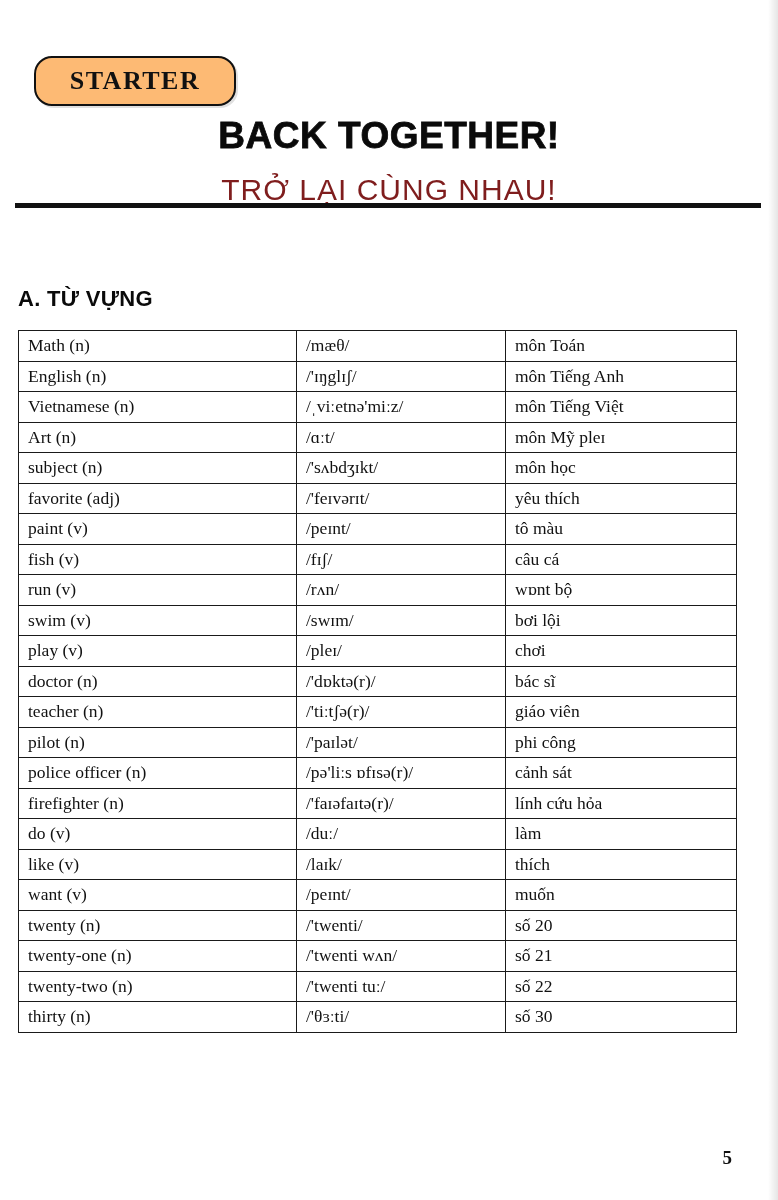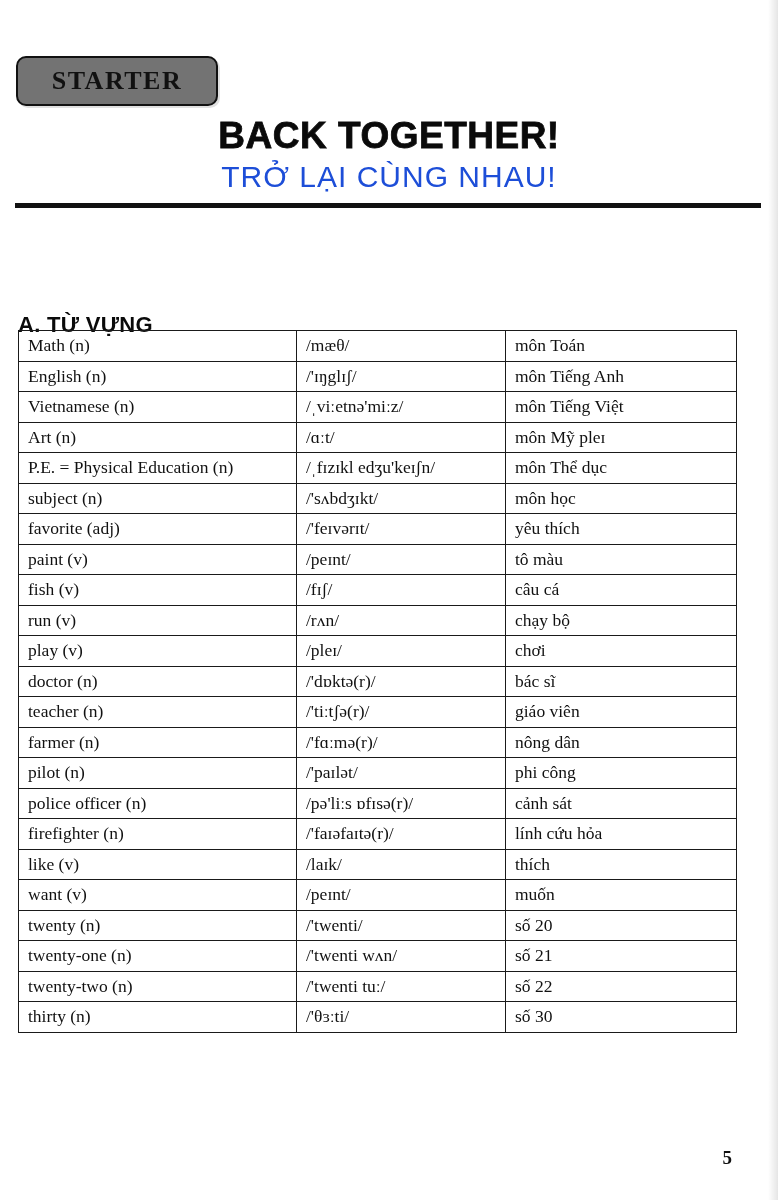--- a/index.html
+++ b/index.html
@@ -19,33 +19,33 @@
   
   .edge-shade {
     position: absolute;
     top: 0; right: 0;
     width: 10px; height: 100%;
     background: linear-gradient(to right, rgba(0,0,0,0), rgba(0,0,0,0.10));
   }
   .starter-box {
     position: absolute;
     top: 56px;
-    left: 16px;
+    left: 34px;
     width: 198px;
     height: 46px;
     border: 2.5px solid #111111;
-    border-radius: 10px;
+    border-radius: 18px;
     display: flex;
     align-items: center;
     justify-content: center;
     font-family: "Liberation Serif", serif;
     font-weight: bold;
     font-size: 26px;
     letter-spacing: 1.5px;
-    background: #737373;
+    background: #fdba74;
     box-shadow: 2px 2px 0 rgba(0,0,0,0.12);
   }
   .title-block {
     position: absolute;
     top: 116px;
     left: 0;
     width: 100%;
     text-align: center;
   }
   .main-title {
@@ -55,41 +55,40 @@
     letter-spacing: 0.5px;
     line-height: 1.1;
     color: #0a0a0a;
     -webkit-text-stroke: 0.8px #0a0a0a;
   }
   .sub-title {
     font-family: "Liberation Sans", "DejaVu Sans", sans-serif;
     font-weight: normal;
     font-size: 30px;
     letter-spacing: 1px;
-    margin-top: 3px;
-    color: #1d4ed8;
+    margin-top: 16px;
+    color: #7f1d1d;
   }
   .thick-rule {
     position: absolute;
     top: 203px;
     left: 15px;
     width: 746px;
     height: 5px;
     background: #111111;
   }
   .section-heading {
     position: absolute;
     top: 286px;
     left: 18px;
     font-family: "Liberation Sans", "DejaVu Sans", sans-serif;
     font-weight: bold;
     font-size: 22px;
     letter-spacing: 0.3px;
     color: #0a0a0a;
-    margin-top: 26px;
   }
   table.vocab {
     position: absolute;
     top: 330px;
     left: 18px;
     width: 718px;
     border-collapse: collapse;
     table-layout: fixed;
     font-size: 17.5px;
   }
@@ -152,25 +151,20 @@
           <td>Vietnamese (n)</td>
           <td>/ˌviːetnə'miːz/</td>
           <td>môn Tiếng Việt</td>
         </tr>
         <tr>
           <td>Art (n)</td>
           <td>/ɑːt/</td>
           <td>môn Mỹ pleɪ</td>
         </tr>
         <tr>
-          <td>P.E. = Physical Education (n)</td>
-          <td>/ˌfɪzɪkl edʒu'keɪʃn/</td>
-          <td>môn Thể dục</td>
-        </tr>
-        <tr>
           <td>subject (n)</td>
           <td>/'sʌbdʒɪkt/</td>
           <td>môn học</td>
         </tr>
         <tr>
           <td>favorite (adj)</td>
           <td>/'feɪvərɪt/</td>
           <td>yêu thích</td>
         </tr>
         <tr>
@@ -179,58 +173,63 @@
           <td>tô màu</td>
         </tr>
         <tr>
           <td>fish (v)</td>
           <td>/fɪʃ/</td>
           <td>câu cá</td>
         </tr>
         <tr>
           <td>run (v)</td>
           <td>/rʌn/</td>
-          <td>chạy bộ</td>
+          <td>wɒnt bộ</td>
+        </tr>
+        <tr>
+          <td>swim (v)</td>
+          <td>/swɪm/</td>
+          <td>bơi lội</td>
         </tr>
         <tr>
           <td>play (v)</td>
           <td>/pleɪ/</td>
           <td>chơi</td>
         </tr>
         <tr>
           <td>doctor (n)</td>
           <td>/'dɒktə(r)/</td>
           <td>bác sĩ</td>
         </tr>
         <tr>
           <td>teacher (n)</td>
           <td>/'tiːtʃə(r)/</td>
           <td>giáo viên</td>
         </tr>
         <tr>
-          <td>farmer (n)</td>
-          <td>/'fɑːmə(r)/</td>
-          <td>nông dân</td>
-        </tr>
-        <tr>
           <td>pilot (n)</td>
           <td>/'paɪlət/</td>
           <td>phi công</td>
         </tr>
         <tr>
           <td>police officer (n)</td>
           <td>/pə'liːs ɒfɪsə(r)/</td>
           <td>cảnh sát</td>
         </tr>
         <tr>
           <td>firefighter (n)</td>
           <td>/'faɪəfaɪtə(r)/</td>
           <td>lính cứu hỏa</td>
         </tr>
         <tr>
+          <td>do (v)</td>
+          <td>/duː/</td>
+          <td>làm</td>
+        </tr>
+        <tr>
           <td>like (v)</td>
           <td>/laɪk/</td>
           <td>thích</td>
         </tr>
         <tr>
           <td>want (v)</td>
           <td>/peɪnt/</td>
           <td>muốn</td>
         </tr>
         <tr>

